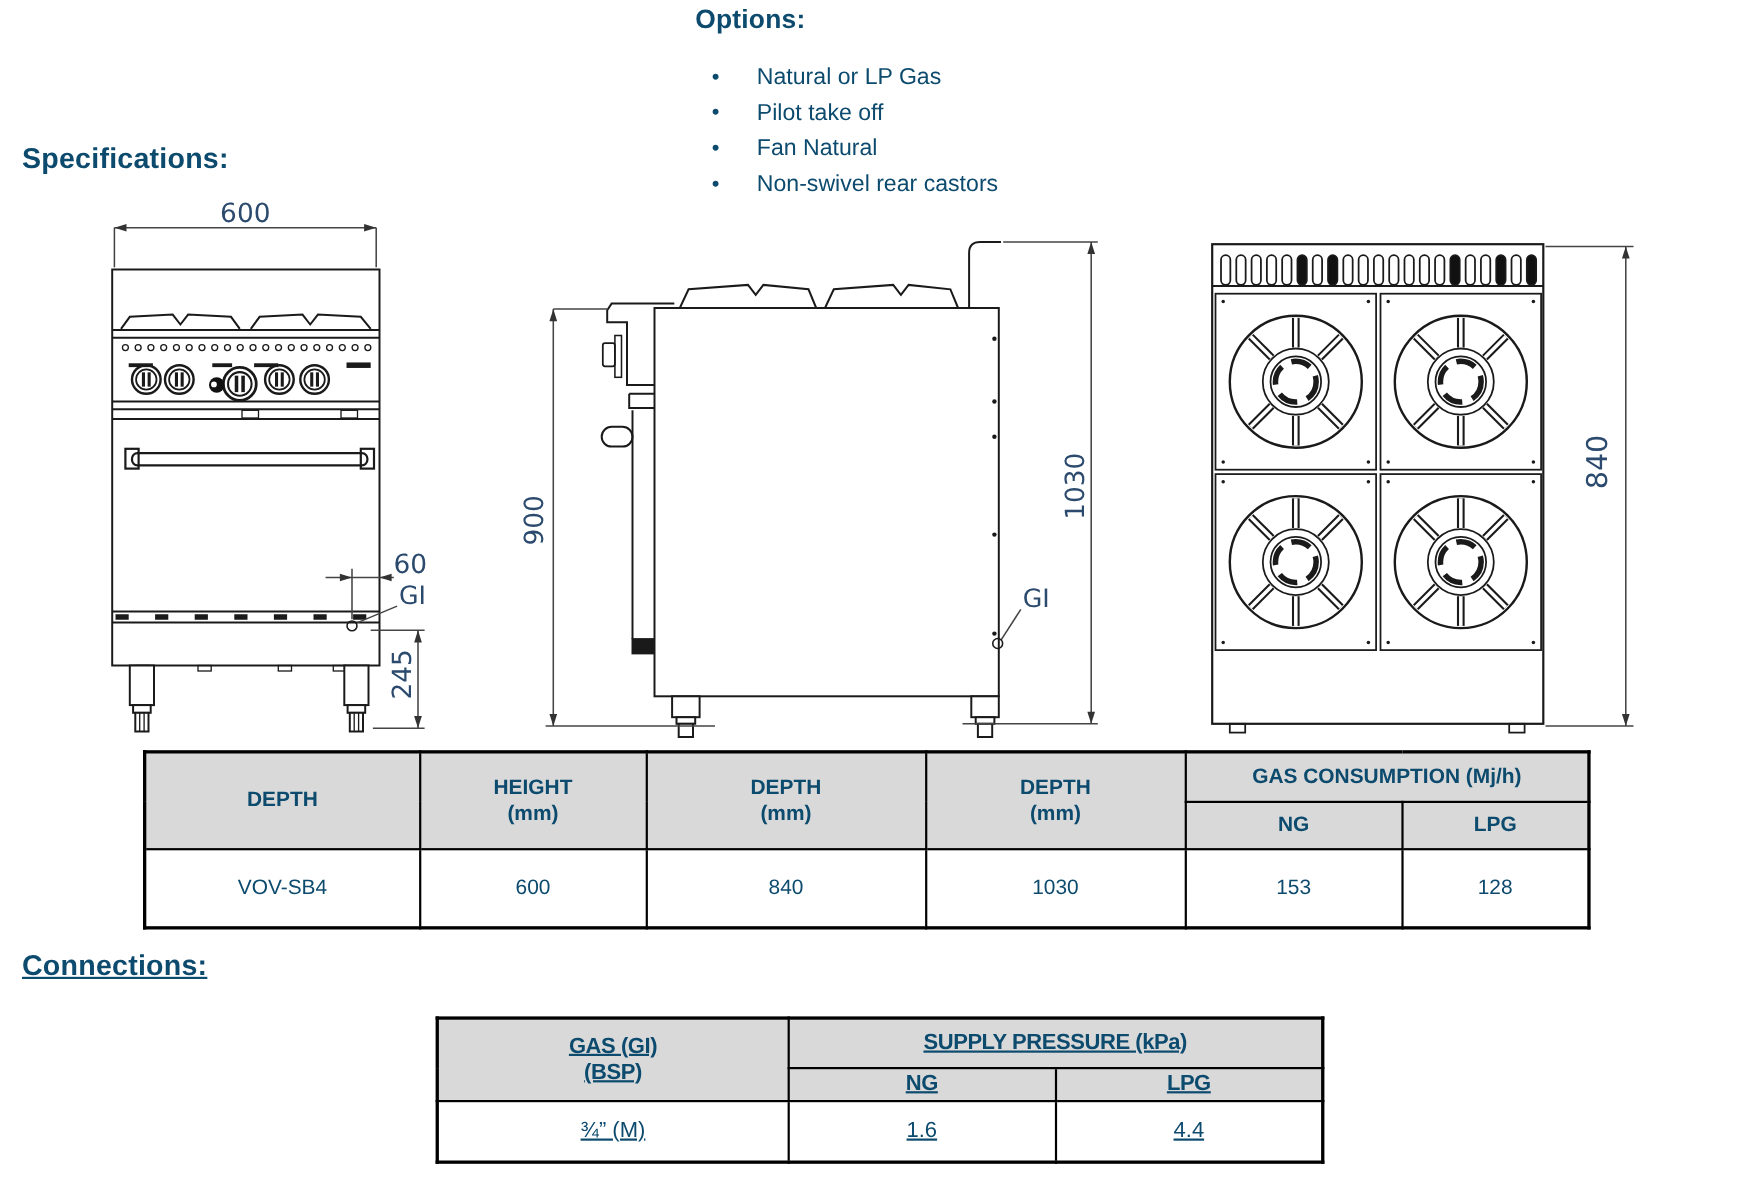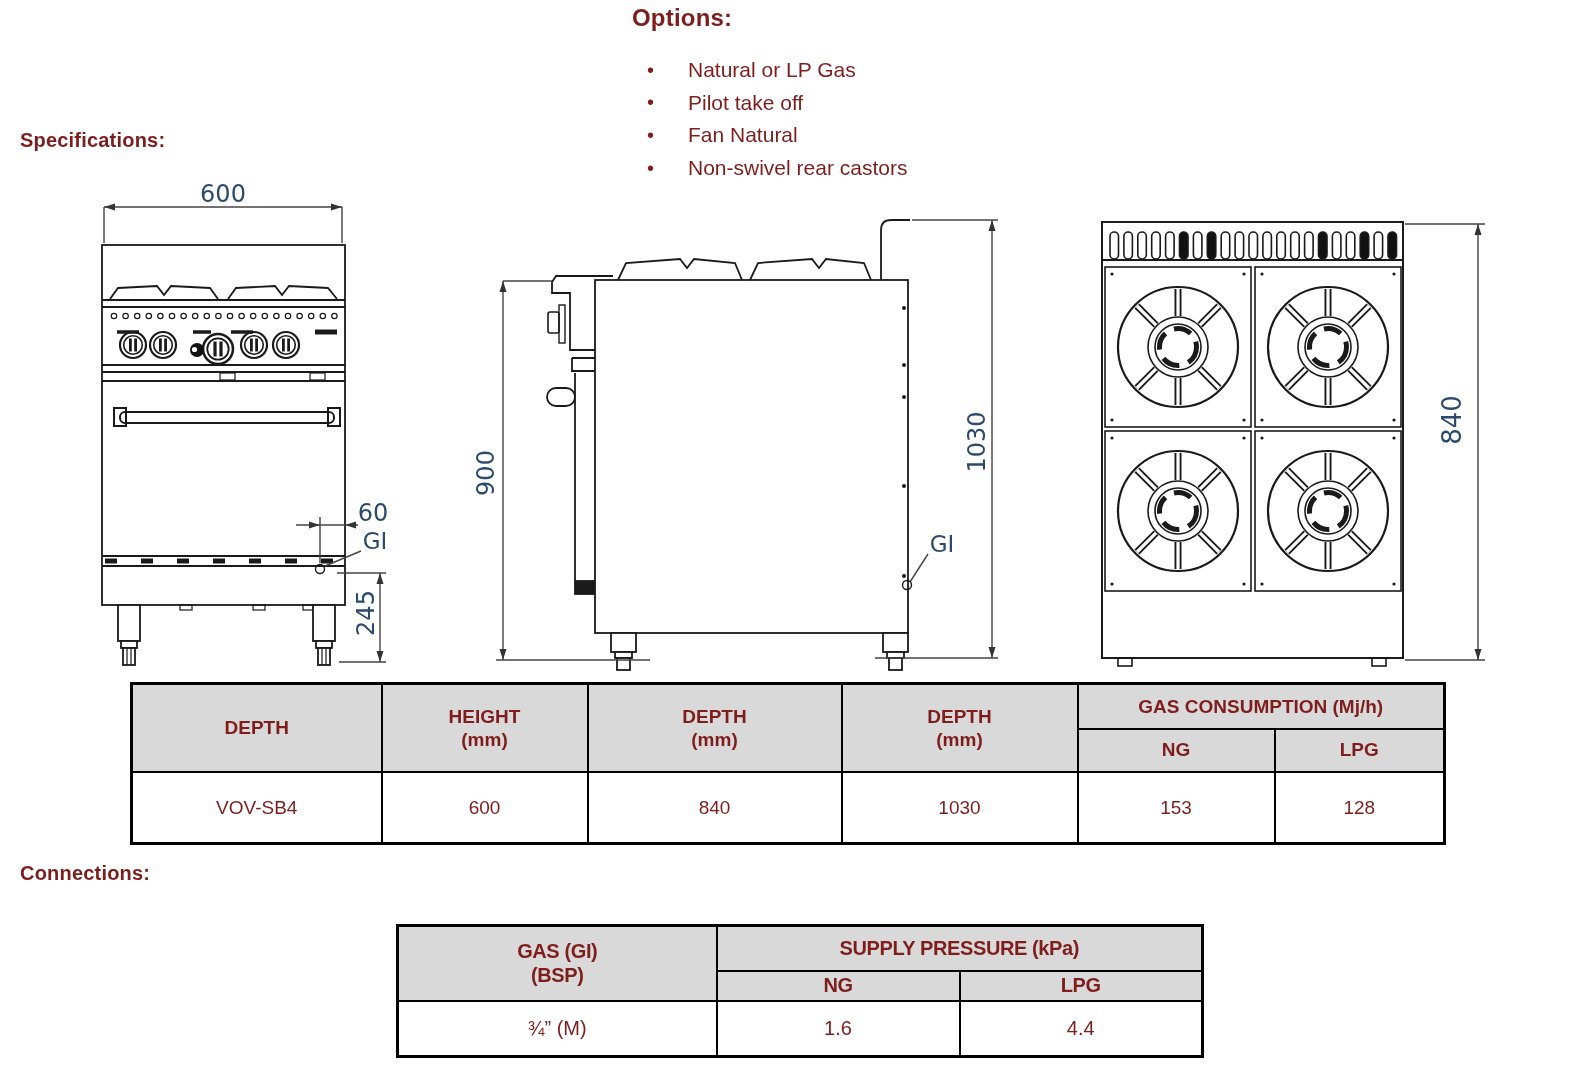--- a/index.html
+++ b/index.html
@@ -1,32 +1,32 @@
 <!DOCTYPE html>
 <html><head>
 <meta charset="utf-8">
 <style>
   html,body{margin:0;padding:0;background:#fff;}
   .page{position:relative;width:1590px;height:1086px;background:#ffffff;
-        font-family:"Liberation Sans",sans-serif;color:#7f1d1d;overflow:hidden;}
-  .heading{position:absolute;font-weight:bold;font-size:20px;letter-spacing:.2px;}
+        font-family:"Liberation Sans",sans-serif;color:#0c4a6e;overflow:hidden;}
+  .heading{position:absolute;font-weight:bold;font-size:26px;letter-spacing:.2px;}
   #options-heading{left:632px;top:4px;font-size:24px;}
   #spec-heading{left:20px;top:129px;}
-  #conn-heading{left:20px;top:862px;}
+  #conn-heading{left:20px;top:862px;text-decoration:underline;}
   .options-list{position:absolute;left:647px;top:54px;}
   .opt{display:flex;align-items:center;height:32.6px;font-size:21px;}
   .opt .dot{width:41px;font-size:20px;}
   svg{position:absolute;overflow:visible;}
   svg text{font-family:"DejaVu Sans","Liberation Sans",sans-serif;fill:#2b4a6d;}
   table{position:absolute;border-collapse:collapse;table-layout:fixed;background:#fff;}
   td{border:2px solid #000;text-align:center;vertical-align:middle;padding:0;line-height:1.22;}
   .spec-table{left:130px;top:682px;width:1313px;border:3px solid #000;font-size:19px;}
   .spec-table td.hd{background:#d9d9d9;font-weight:bold;}
   .spec-table tr.r1{height:45px;} .spec-table tr.r2{height:43px;} .spec-table tr.r3{height:72px;}
-  .conn-table{left:396px;top:924px;width:805px;border:3px solid #000;font-size:20px;}
+  .conn-table{left:396px;top:924px;width:805px;border:3px solid #000;font-size:20px;text-decoration:underline;}
   .conn-table td.hd{background:#d9d9d9;font-weight:bold;letter-spacing:-0.4px;}
   .conn-table tr.r1{height:45px;} .conn-table tr.r2{height:30px;} .conn-table tr.r3{height:56px;}
 </style>
 </head>
 <body>
 
 <div class="page">
 
   <div class="heading" id="options-heading">Options:</div>
   <div class="heading" id="spec-heading">Specifications:</div>

